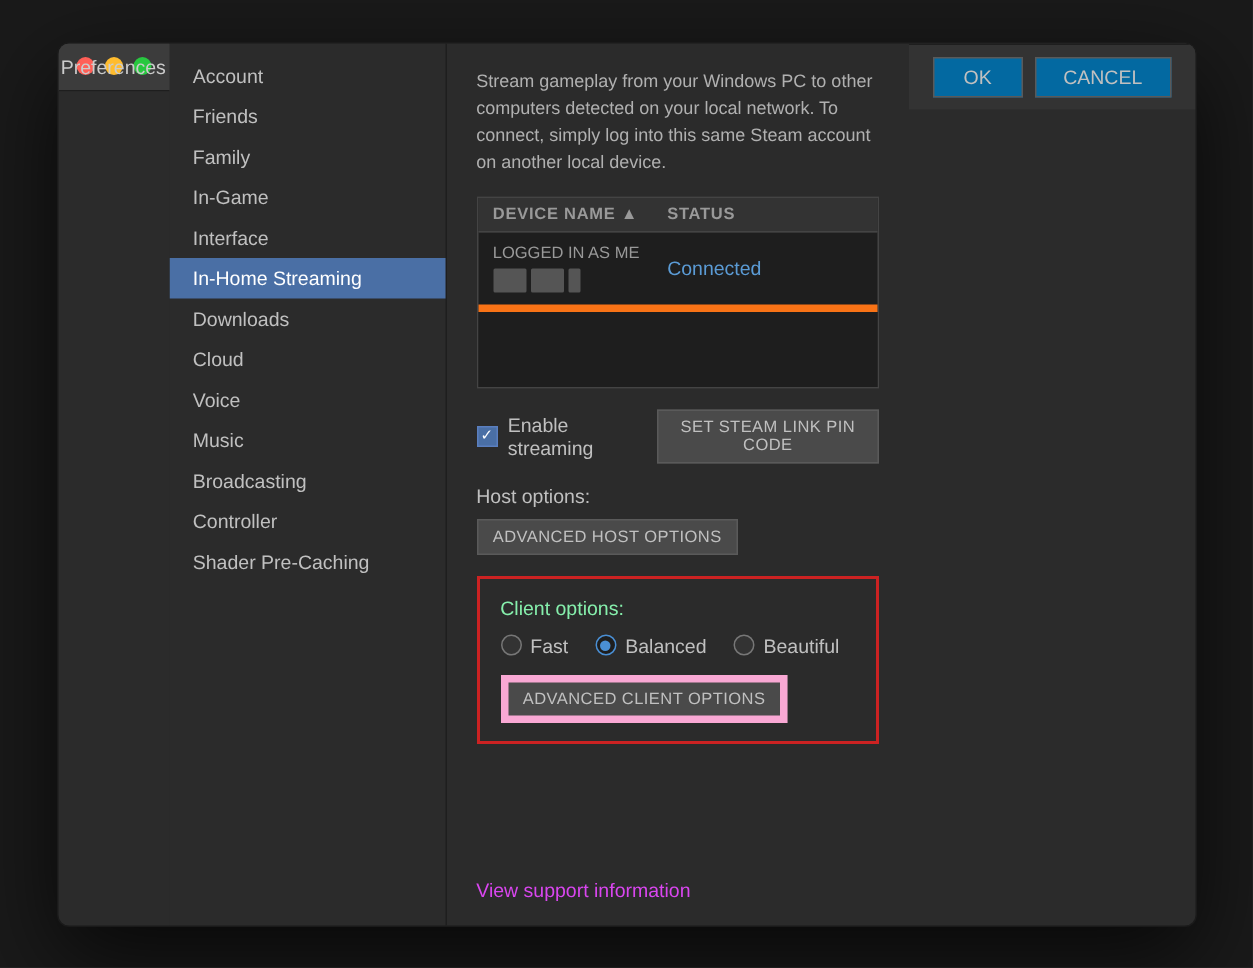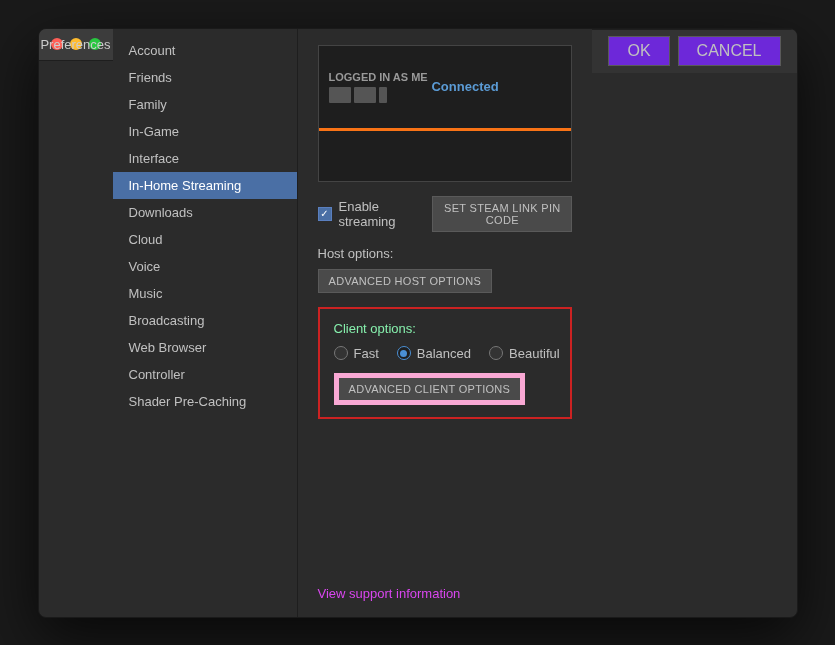--- a/index.html
+++ b/index.html
@@ -118,23 +118,22 @@
       font-size: 11px;
       font-weight: 600;
       letter-spacing: 0.5px;
     }
 
     .table-header-cell.device-col { flex: 1; }
     .table-header-cell.status-col { width: 130px; }
 
     .table-row-device {
       display: flex;
-      padding: 25px 10px;
-      border-bottom: 3px solid #f97316;
-      font-weight: bold;
+      padding: 8px 10px;
+      border-bottom: 5px solid #f97316;
     }
 
     .device-info {
       flex: 1;
       display: flex;
       flex-direction: column;
     }
 
     .device-label {
       color: #999;
@@ -315,24 +314,24 @@
       border-top: 1px solid #1e1e1e;
       display: flex;
       align-items: center;
       justify-content: flex-end;
       padding: 0 16px;
       gap: 8px;
       flex-shrink: 0;
     }
 
     .footer-btn {
-      background: #6d28d9;
+      background: #0369a1;
       border: 1px solid #5a5a5a;
       color: #c0c0c0;
-      font-size: 16px;
+      font-size: 13px;
       padding: 5px 18px;
       cursor: pointer;
       min-width: 60px;
     }
   </style>
 </head>
 <body>
 
 <div class="window">
   <div class="titlebar">
@@ -350,28 +349,32 @@
         <div class="sidebar-item">Friends</div>
         <div class="sidebar-item">Family</div>
         <div class="sidebar-item">In-Game</div>
         <div class="sidebar-item">Interface</div>
         <div class="sidebar-item active">In-Home Streaming</div>
         <div class="sidebar-item">Downloads</div>
         <div class="sidebar-item">Cloud</div>
         <div class="sidebar-item">Voice</div>
         <div class="sidebar-item">Music</div>
         <div class="sidebar-item">Broadcasting</div>
-        <div class="sidebar-item">Web Browser</div>
         <div class="sidebar-item">Controller</div>
         <div class="sidebar-item">Shader Pre-Caching</div>
       </div>
 
     <div class="content">
+      <p class="description">Stream gameplay from your Windows PC to other computers detected on your local network. To connect, simply log into this same Steam account on another local device.</p>
 
       <div class="device-table">
+        <div class="table-header">
+          <span class="table-header-cell device-col">DEVICE NAME ▲</span>
+          <span class="table-header-cell status-col">STATUS</span>
+        </div>
         <div class="table-row-device">
           <div class="device-info">
             <span class="device-label">LOGGED IN AS ME</span>
             <div class="device-image">
               <div class="device-pixel-block"></div>
               <div class="device-pixel-block"></div>
               <div class="device-pixel-block small"></div>
             </div>
           </div>
           <div class="device-status">

